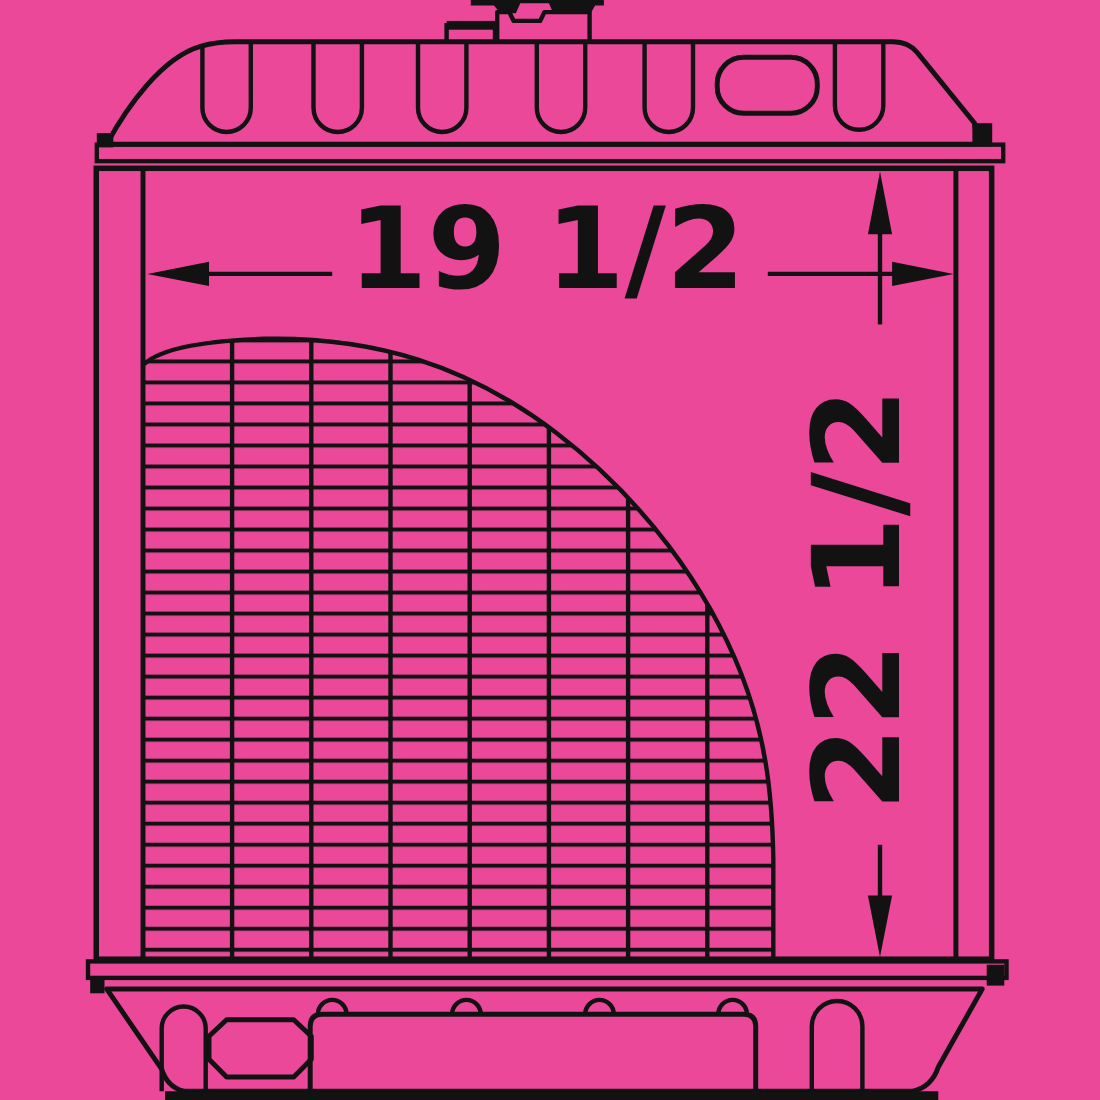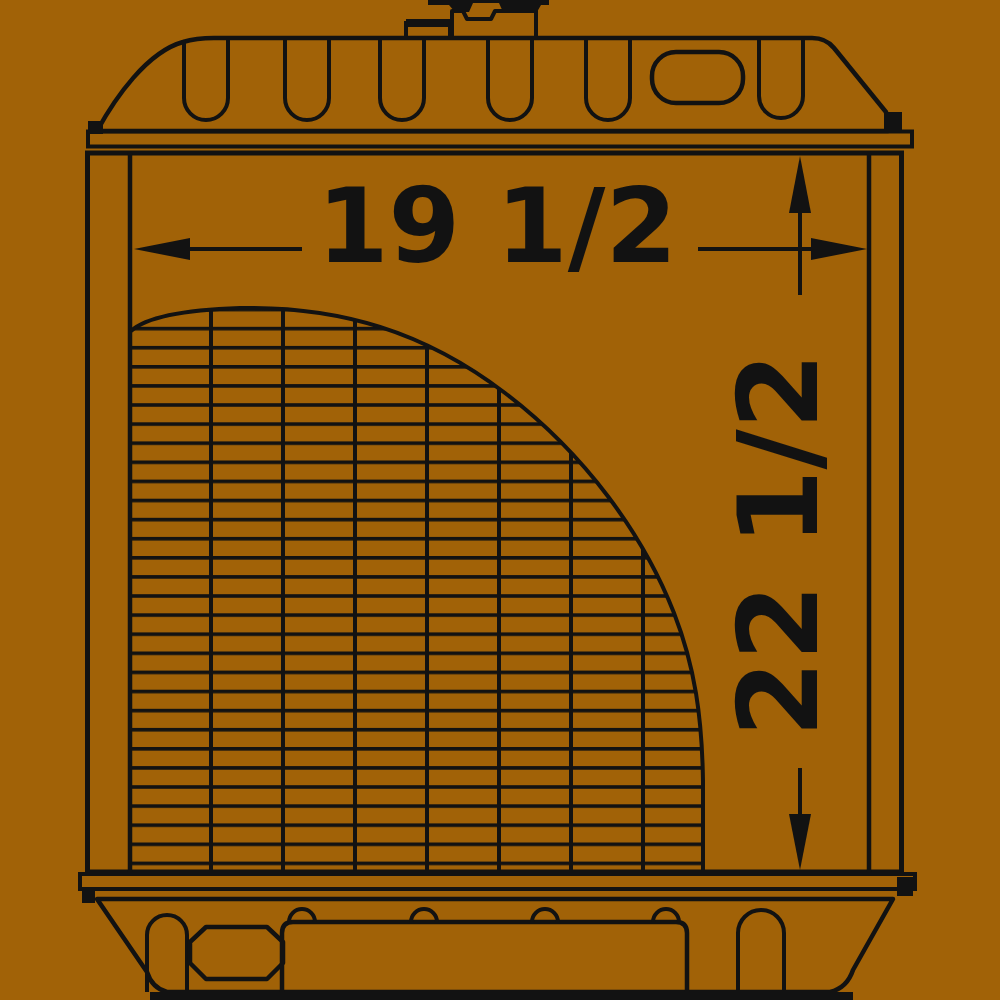--- a/index.html
+++ b/index.html
@@ -1,19 +1,19 @@
 <!DOCTYPE html>
 <html><head>
 <meta charset="utf-8">
 <style>
   html,body{margin:0;padding:0;background:#ffffff;}
   .canvas{
     position:relative;
     width:1000px;height:1000px;
-    background:#a16207;
+    background:#ec4899;
     overflow:hidden;
     font-family:"DejaVu Sans", sans-serif;
   }
   svg{display:block;}
   .ln{stroke:#121212;fill:none;}
   .blk{fill:#121212;stroke:none;}
   .dim-text{
     fill:#121212;
     font-family:"DejaVu Sans", sans-serif;
     font-weight:bold;

